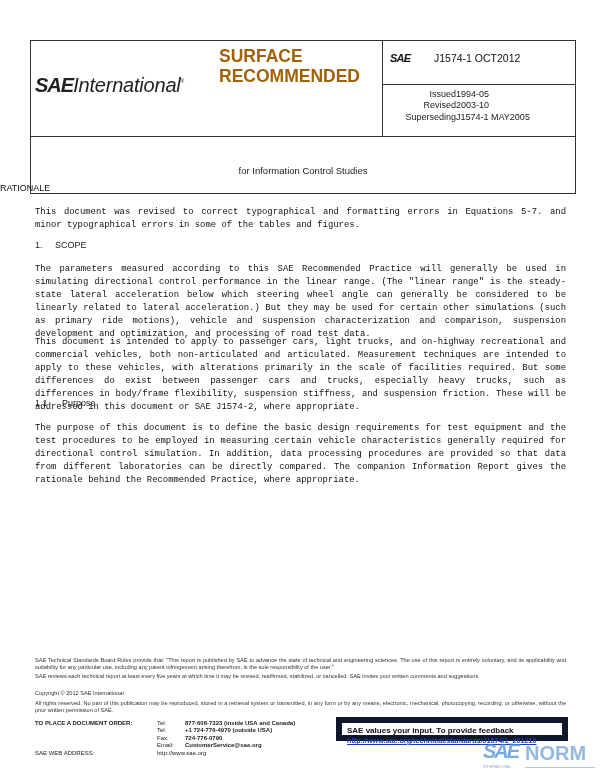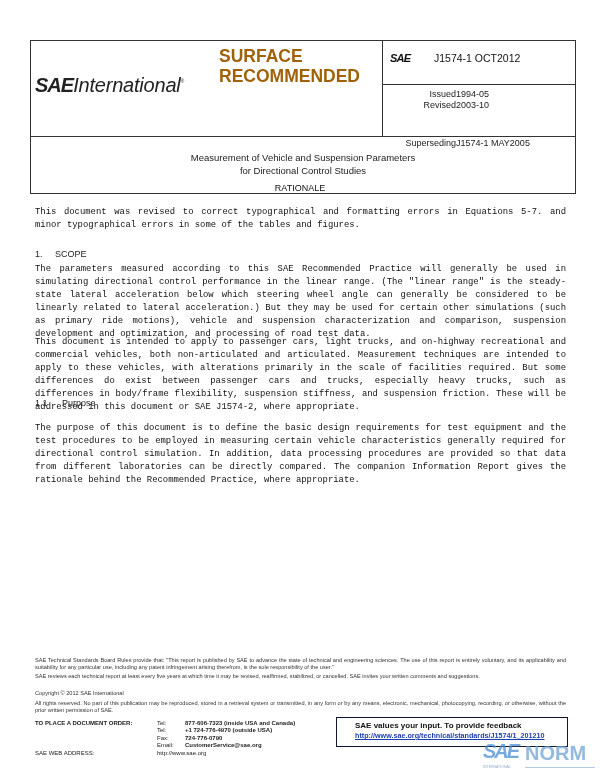--- a/index.html
+++ b/index.html
@@ -29,35 +29,35 @@
   .sae-mini { position: absolute; left: 7px; top: 11px; font-size: 11px; font-weight: bold; font-style: italic; letter-spacing: -0.8px; }
   .doc-id { position: absolute; left: 51px; top: 11px; font-size: 10.5px; }
   .rp-row { position: absolute; left: 7px; font-size: 9px; color: #222; white-space: nowrap; text-align: right; }
   .rp-row .lbl { display: inline-block; width: 66px; }
   .rp-row .val { display: inline-block; }
 
   .title-box { position: absolute; left: 0; top: 96px; width: 544px; height: 56px; }
   .title-line { position: absolute; left: 0; width: 544px; text-align: center; font-size: 9.5px; color: #222; }
 
   .body-text { position: absolute; left: 35px; width: 531px; font-size: 8.9px; line-height: 12.9px; color: #111; text-align: justify; font-family: Liberation Mono, monospace; }
-  .center-h { position: absolute; left: 0; width: 600px; text-align: center; font-size: 9px; color: #111; }
+  .center-h { position: absolute; left: 0; width: 600px; font-size: 9px; color: #111; }
   .sec-h { position: absolute; left: 35px; font-size: 9px; color: #222; white-space: nowrap; }
   .sec-h .num { display: inline-block; width: 20px; }
   .sec-h .num2 { display: inline-block; width: 27px; }
 
   .footer { position: absolute; left: 35px; width: 531px; font-size: 5.6px; line-height: 7.2px; color: #333; text-align: justify; }
   .order-block { position: absolute; left: 35px; top: 720px; font-size: 6px; line-height: 7.4px; color: #222; }
   .order-block .r { white-space: nowrap; }
   .order-block .c1 { display: inline-block; width: 122px; font-weight: bold; }
   .order-block .c2 { display: inline-block; width: 28px; }
   .order-block .c3 { display: inline-block; font-weight: bold; }
 
   .feedback-box {
-    position: absolute; left: 336px; top: 717px; width: 232px; height: 30px;
-    border: 1px solid #0f172a; padding: 3px 18px; font-size: 8px; line-height: 10px; font-weight: bold; color: #111;
+    position: absolute; left: 336px; top: 717px; width: 232px; height: 24px;
+    border: 6px solid #0f172a; padding: 3px 5px; font-size: 8px; line-height: 10px; font-weight: bold; color: #111;
   }
   .feedback-box .link { color: #1a3fb5; text-decoration: underline; font-size: 7.2px; }
 
   .watermark { position: absolute; left: 483px; top: 740px; width: 117px; height: 36px; opacity: 0.75; }
   .wm-sae { position: absolute; left: 0; top: 0; font-size: 20px; font-weight: bold; font-style: italic; color: #4a8fd4; letter-spacing: -2px; }
   .wm-norm { position: absolute; left: 42px; top: 2px; font-size: 20px; font-weight: bold; color: #6fa2d6; }
   .wm-sub { position: absolute; left: 0; top: 25px; font-size: 3.5px; color: #6f8fb6; white-space: nowrap; }
   .wm-line { position: absolute; left: 42px; top: 27px; width: 70px; height: 1px; background: #9ab8d8; }
 </style>
 </head>
@@ -78,35 +78,34 @@
       <div class="rp-top">
         <span class="sae-mini">SAE</span>
         <span class="doc-id">J1574-1 OCT2012</span>
       </div>
       <div class="rp-row" style="top:48px;">
         <span class="lbl">Issued</span><span class="val">1994-05</span>
       </div>
       <div class="rp-row" style="top:59px;">
         <span class="lbl">Revised</span><span class="val">2003-10</span>
       </div>
-      <div class="rp-row" style="top:97px;">
+      <div class="rp-row" style="top:71px;">
         <span class="lbl">Superseding</span><span class="val">J1574-1 MAY2005</span>
       </div>
     </div>
   </div>
   <div class="title-box">
-    <div class="title-line" style="top:15px;">Measurement of Vehicle and Suspension Parameters</div>
-    <div class="title-line" style="top:28px;">for Directional Control Studies</div>
+    <div class="title-line" style="top:28px;">for Information Control Studies</div>
   </div>
 </div>
 
 <div class="center-h" style="top:183px;">RATIONALE</div>
 <div class="body-text" style="top:206px;">This document was revised to correct typographical and formatting errors in Equations 5-7. and minor typographical errors in some of the tables and figures.</div>
 
-<div class="sec-h" style="top:249px;">
+<div class="sec-h" style="top:240px;">
   <span class="num">1.</span><span>SCOPE</span>
 </div>
 <div class="body-text" style="top:263px;">The parameters measured according to this SAE Recommended Practice will generally be used in simulating directional control performance in the linear range. (The "linear range" is the steady-state lateral acceleration below which steering wheel angle can generally be considered to be linearly related to lateral acceleration.) But they may be used for certain other simulations (such as primary ride motions), vehicle and suspension characterization and comparison, suspension development and optimization, and processing of road test data.</div>
 <div class="body-text" style="top:336px;">This document is intended to apply to passenger cars, light trucks, and on-highway recreational and commercial vehicles, both non-articulated and articulated. Measurement techniques are intended to apply to these vehicles, with alterations primarily in the scale of facilities required. But some differences do exist between passenger cars and trucks, especially heavy trucks, such as differences in body/frame flexibility, suspension stiffness, and suspension friction. These will be addressed in this document or SAE J1574-2, where appropriate.</div>
 
 <div class="sec-h" style="top:398px;">
   <span class="num2">1.1</span><span>Purpose</span>
 </div>
 <div class="body-text" style="top:422px;">The purpose of this document is to define the basic design requirements for test equipment and the test procedures to be employed in measuring certain vehicle characteristics generally required for directional control simulation. In addition, data processing procedures are provided so that data from different laboratories can be directly compared. The companion Information Report gives the rationale behind the Recommended Practice, where appropriate.</div>
 

